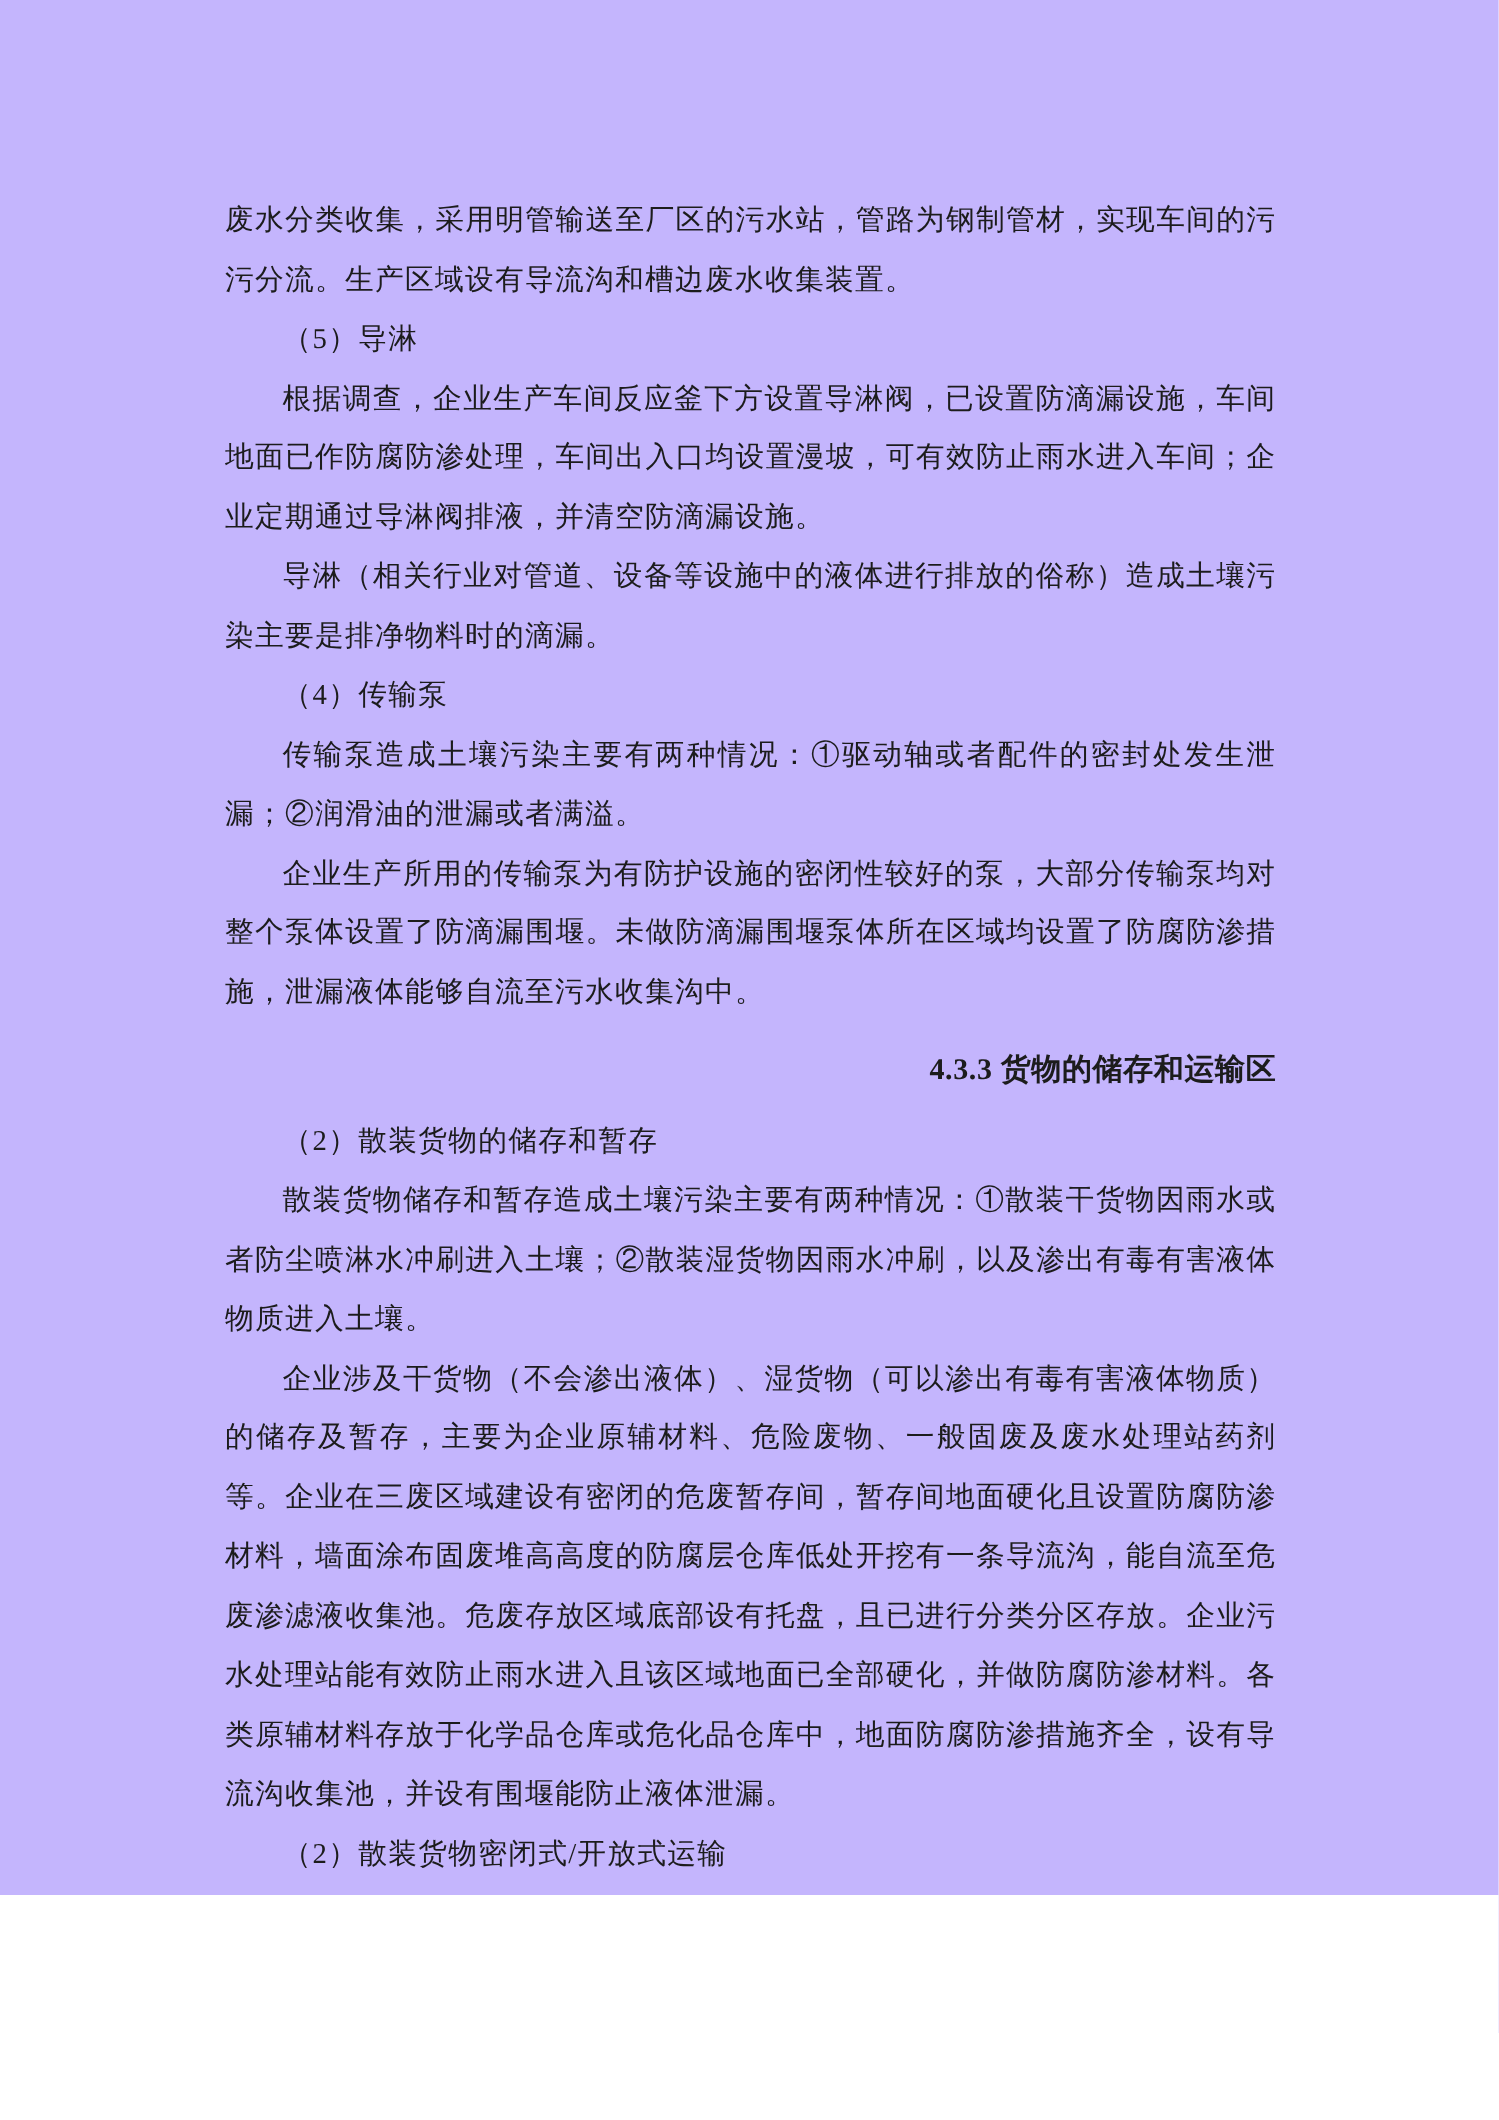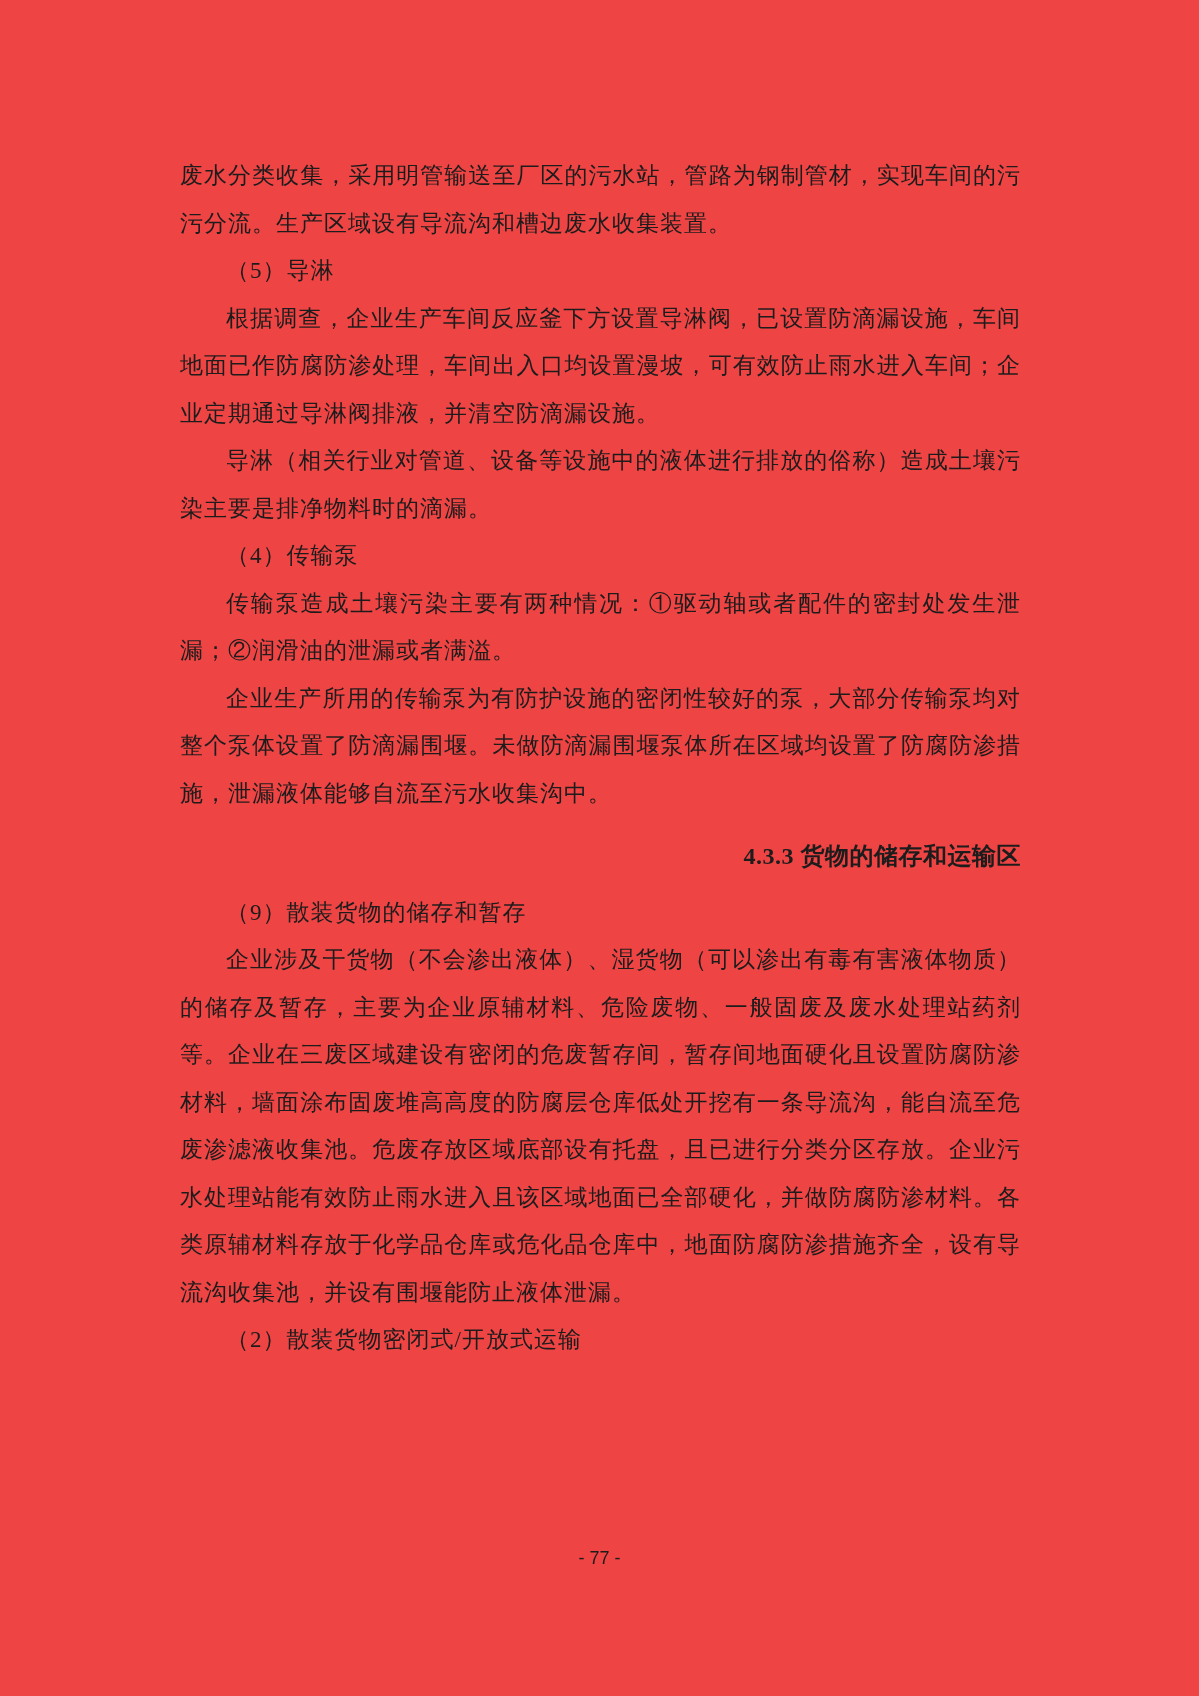--- a/index.html
+++ b/index.html
@@ -3,23 +3,23 @@
 <meta charset="utf-8">
 <style>
   html, body {
     margin: 0;
     padding: 0;
     background: #ffffff;
   }
   .page {
     position: relative;
     width: 1199px;
-    height: 1696px;
+    height: 1516px;
     margin: 0 auto;
-    background: #ef4444;
+    background: #c4b5fd;
     overflow: hidden;
     font-family: "Liberation Serif", "DejaVu Serif", serif;
     color: #1c1c1c;
   }
   .doc-body {
     position: absolute;
     top: 152px;
     left: 180px;
     width: 841px;
   }
@@ -66,20 +66,21 @@
 <div class="page">
   <main class="doc-body">
       <p class="block body-continued">废水分类收集，采用明管输送至厂区的污水站，管路为钢制管材，实现车间的污污分流。生产区域设有导流沟和槽边废水收集装置。</p>
       <p class="block body">（5）导淋</p>
       <p class="block body">根据调查，企业生产车间反应釜下方设置导淋阀，已设置防滴漏设施，车间地面已作防腐防渗处理，车间出入口均设置漫坡，可有效防止雨水进入车间；企业定期通过导淋阀排液，并清空防滴漏设施。</p>
       <p class="block body">导淋（相关行业对管道、设备等设施中的液体进行排放的俗称）造成土壤污染主要是排净物料时的滴漏。</p>
       <p class="block body">（4）传输泵</p>
       <p class="block body">传输泵造成土壤污染主要有两种情况：①驱动轴或者配件的密封处发生泄漏；②润滑油的泄漏或者满溢。</p>
       <p class="block body">企业生产所用的传输泵为有防护设施的密闭性较好的泵，大部分传输泵均对整个泵体设置了防滴漏围堰。未做防滴漏围堰泵体所在区域均设置了防腐防渗措施，泄漏液体能够自流至污水收集沟中。</p>
       <h2 class="block heading">4.3.3 货物的储存和运输区</h2>
-      <p class="block body">（9）散装货物的储存和暂存</p>
+      <p class="block body">（2）散装货物的储存和暂存</p>
+      <p class="block body">散装货物储存和暂存造成土壤污染主要有两种情况：①散装干货物因雨水或者防尘喷淋水冲刷进入土壤；②散装湿货物因雨水冲刷，以及渗出有毒有害液体物质进入土壤。</p>
       <p class="block body">企业涉及干货物（不会渗出液体）、湿货物（可以渗出有毒有害液体物质）的储存及暂存，主要为企业原辅材料、危险废物、一般固废及废水处理站药剂等。企业在三废区域建设有密闭的危废暂存间，暂存间地面硬化且设置防腐防渗材料，墙面涂布固废堆高高度的防腐层仓库低处开挖有一条导流沟，能自流至危废渗滤液收集池。危废存放区域底部设有托盘，且已进行分类分区存放。企业污水处理站能有效防止雨水进入且该区域地面已全部硬化，并做防腐防渗材料。各类原辅材料存放于化学品仓库或危化品仓库中，地面防腐防渗措施齐全，设有导流沟收集池，并设有围堰能防止液体泄漏。</p>
       <p class="block body">（2）散装货物密闭式/开放式运输</p>
     </main>
   <footer class="page-footer">
     <span>- 77 -</span>
   </footer>
 </div>
 
 </body></html>

